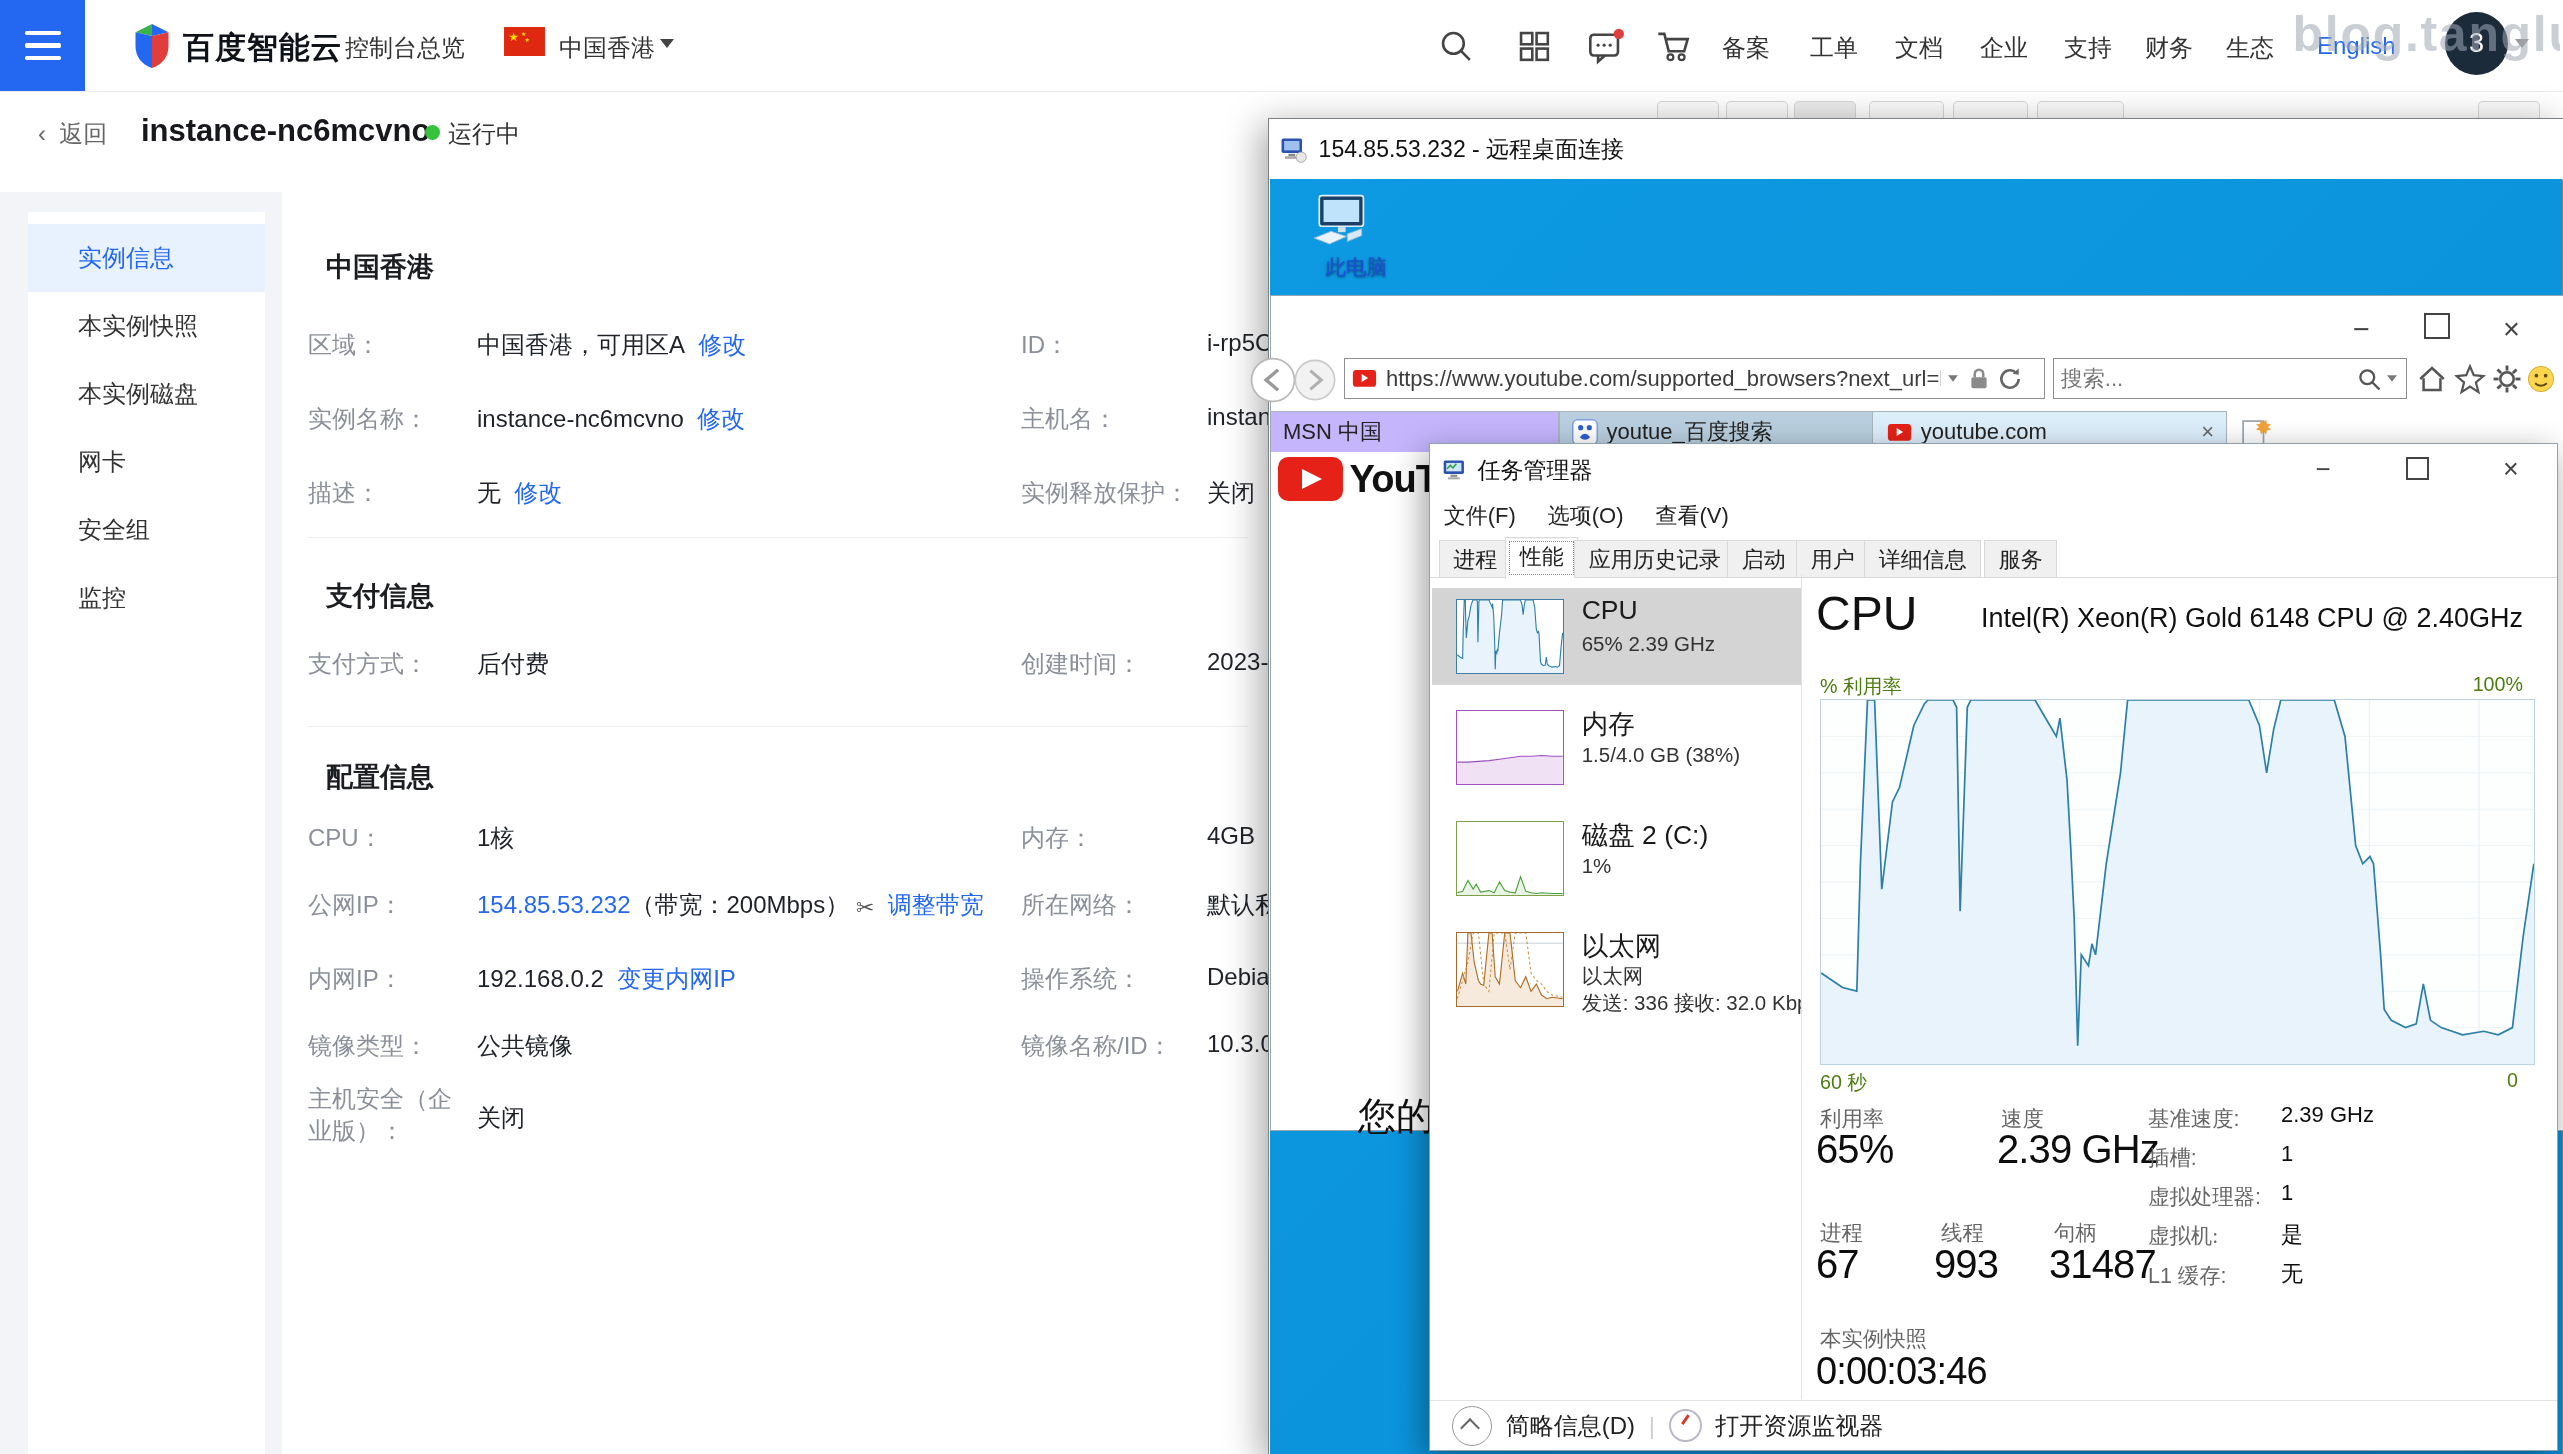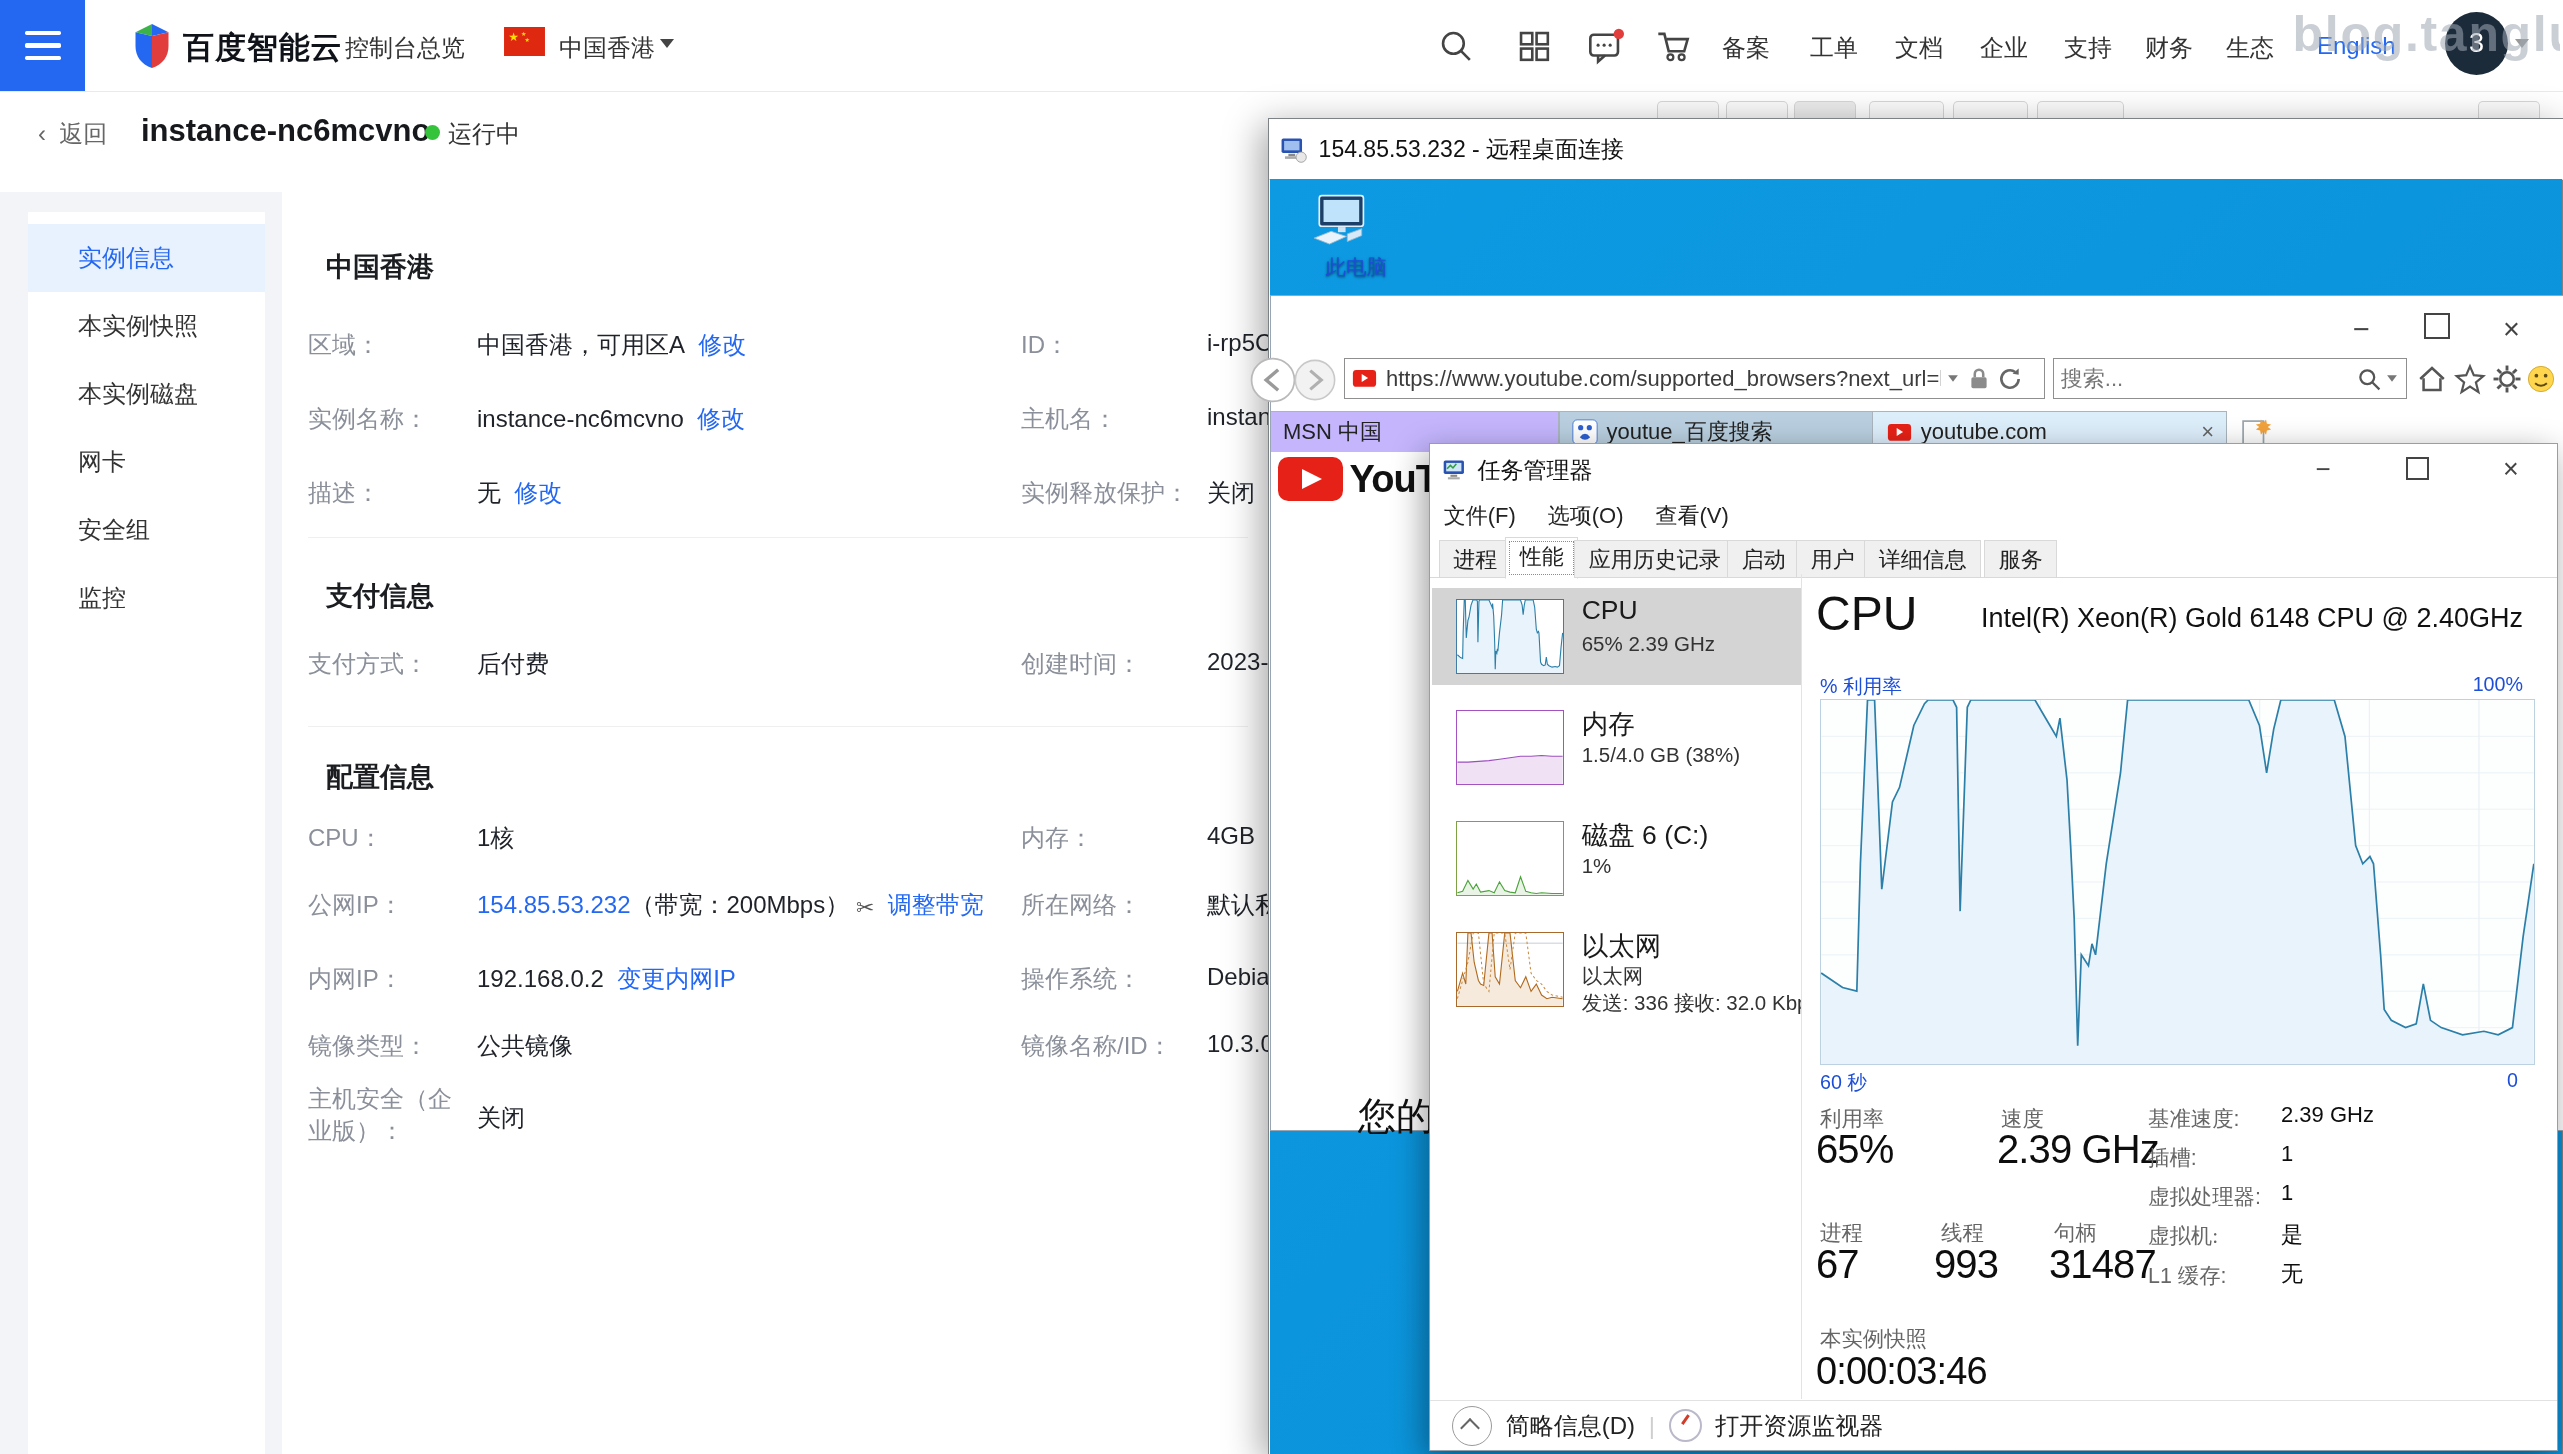--- a/index.html
+++ b/index.html
@@ -79,21 +79,21 @@
   .tm-tab{position:absolute;top:5.1px;height:38px;line-height:38px;padding:0 13.7px;font-size:22px;color:#222;background:#f0f0f0;border:0.9px solid #d9d9d9;box-sizing:border-box;cursor:pointer;}
   .tm-tab.sel{background:#fff;border-bottom:0.9px solid #fff;outline:1.7px dotted #8c8c8c;outline-offset:-5.1px;top:1.7px;height:42px;}
   .perf-item{position:absolute;left:1.7px;width:369px;height:97px;cursor:pointer;}
   .perf-item.sel{background:#d4d4d4;}
   .minichart{position:absolute;left:24px;top:11px;width:106px;height:73px;background:#fff;}
   .perf-name{position:absolute;left:150px;top:6.8px;font-size:26.5px;color:#1a1a1a;}
   .perf-sub{position:absolute;left:150px;font-size:20.5px;color:#333;}
   .vdiv{position:absolute;left:371px;top:130px;width:0.9px;height:825px;background:#e3e3e3;}
   .cpu-big{font-size:48px;color:#111;}
   .cpu-sub{font-size:27px;color:#111;}
-  .axis-lab{font-size:19.7px;color:#1d4ed8;}
+  .axis-lab{font-size:19.7px;color:#4d7c0f;}
   .stat-lab{font-size:21.4px;color:#666;}
   .stat-val{font-size:40px;color:#0d0d0d;letter-spacing:-0.9px;}
   .rs-lab{font-size:21.4px;color:#666;}
   .rs-val{font-size:22px;color:#0d0d0d;}
   .tm-foot{position:absolute;left:0;bottom:0;width:100%;height:50px;border-top:0.9px solid #e2e2e2;display:flex;align-items:center;padding-left:22px;box-sizing:border-box;gap:13.7px;}
   .chev-circle{width:38px;height:38px;border:1.7px solid #9a9a9a;border-radius:50%;position:relative;flex:none;}
   .chev-circle:after{content:"";position:absolute;left:10.3px;top:14.5px;width:12px;height:12px;border-left:2.6px solid #666;border-top:2.6px solid #666;transform:rotate(45deg);}
   .foot-text{font-size:24px;color:#222;}
   .gauge{width:29px;height:29px;border-radius:50%;border:2.6px solid #b9b9c9;background:#fff;position:relative;flex:none;}
   .gauge:after{content:"";position:absolute;left:13px;top:3.4px;width:2.6px;height:11px;background:#d23c2a;transform:rotate(35deg);}
@@ -419,21 +419,21 @@
         <path d="M0.0,60.2L12.4,60.2L24.8,59.3L37.2,58.5L49.6,56.8L62.0,55.0L74.4,53.3L86.8,53.3L99.2,52.5L111.6,53.3L124.0,53.3" fill="none" stroke="#9a4fc0" stroke-width="1.3"></path>
       </svg>
     <span class="perf-name">内存</span>
     <span class="perf-sub" style="top:44px;">1.5/4.0 GB (38%)</span>
   </div>
   <div class="perf-item" style="top:366px;">
     <svg id="mini-disk" class="minichart" style="border:0.9px solid #7da144;" viewBox="0 0 124 86">
         <path d="M0.0,83.4L6.2,81.7L12.4,68.8L18.6,79.1L22.3,73.1L27.3,82.6L37.2,80.8L43.4,83.4L49.6,70.5L55.8,80.8L62.0,82.6L68.2,83.4L74.4,64.5L80.6,81.7L86.8,83.4L93.0,84.3L99.2,83.4L111.6,84.3L124.0,84.3L124,86 L0,86 Z" fill="rgba(76,163,60,.12)" stroke="none"></path>
         <path d="M0.0,83.4L6.2,81.7L12.4,68.8L18.6,79.1L22.3,73.1L27.3,82.6L37.2,80.8L43.4,83.4L49.6,70.5L55.8,80.8L62.0,82.6L68.2,83.4L74.4,64.5L80.6,81.7L86.8,83.4L93.0,84.3L99.2,83.4L111.6,84.3L124.0,84.3" fill="none" stroke="#4ca33c" stroke-width="1.3"></path>
       </svg>
-    <span class="perf-name">磁盘 6 (C:)</span>
+    <span class="perf-name">磁盘 2 (C:)</span>
     <span class="perf-sub" style="top:44px;">1%</span>
   </div>
   <div class="perf-item" style="top:477px;height:111px;">
     <svg id="mini-eth" class="minichart" style="border:0.9px solid #a8692a;" viewBox="0 0 124 86">
         <line x1="0" y1="12.0" x2="124" y2="12.0" stroke="#b9c4cc"></line>
         <path d="M0.0,68.8L6.2,47.3L9.9,60.2L12.4,0.0L16.1,0.0L19.8,34.4L24.8,55.9L27.3,60.2L31.0,61.9L37.2,0.0L40.9,0.0L44.6,51.6L49.6,60.2L55.8,0.0L62.0,0.0L68.2,55.9L74.4,64.5L80.6,51.6L86.8,68.8L93.0,60.2L99.2,73.1L105.4,77.4L111.6,75.7L124.0,77.4L124,86 L0,86 Z" fill="rgba(200,122,40,.16)" stroke="none"></path>
         <path d="M0.0,68.8L6.2,47.3L9.9,60.2L12.4,0.0L16.1,0.0L19.8,34.4L24.8,55.9L27.3,60.2L31.0,61.9L37.2,0.0L40.9,0.0L44.6,51.6L49.6,60.2L55.8,0.0L62.0,0.0L68.2,55.9L74.4,64.5L80.6,51.6L86.8,68.8L93.0,60.2L99.2,73.1L105.4,77.4L111.6,75.7L124.0,77.4" fill="none" stroke="#b06a1e" stroke-width="1.3"></path>
         <path d="M0.0,77.4L12.4,34.4L18.6,0.0L24.8,0.0L31.0,60.2L37.2,68.8L43.4,0.0L49.6,0.0L55.8,0.0L62.0,43.0L68.2,0.0L74.4,0.0L80.6,0.0L86.8,47.3L93.0,55.9L99.2,60.2L105.4,68.8L111.6,73.1L124.0,75.7" fill="none" stroke="#c98a3f" stroke-width="1.2" stroke-dasharray="3,3"></path>
       </svg>
     <span class="perf-name">以太网</span>

